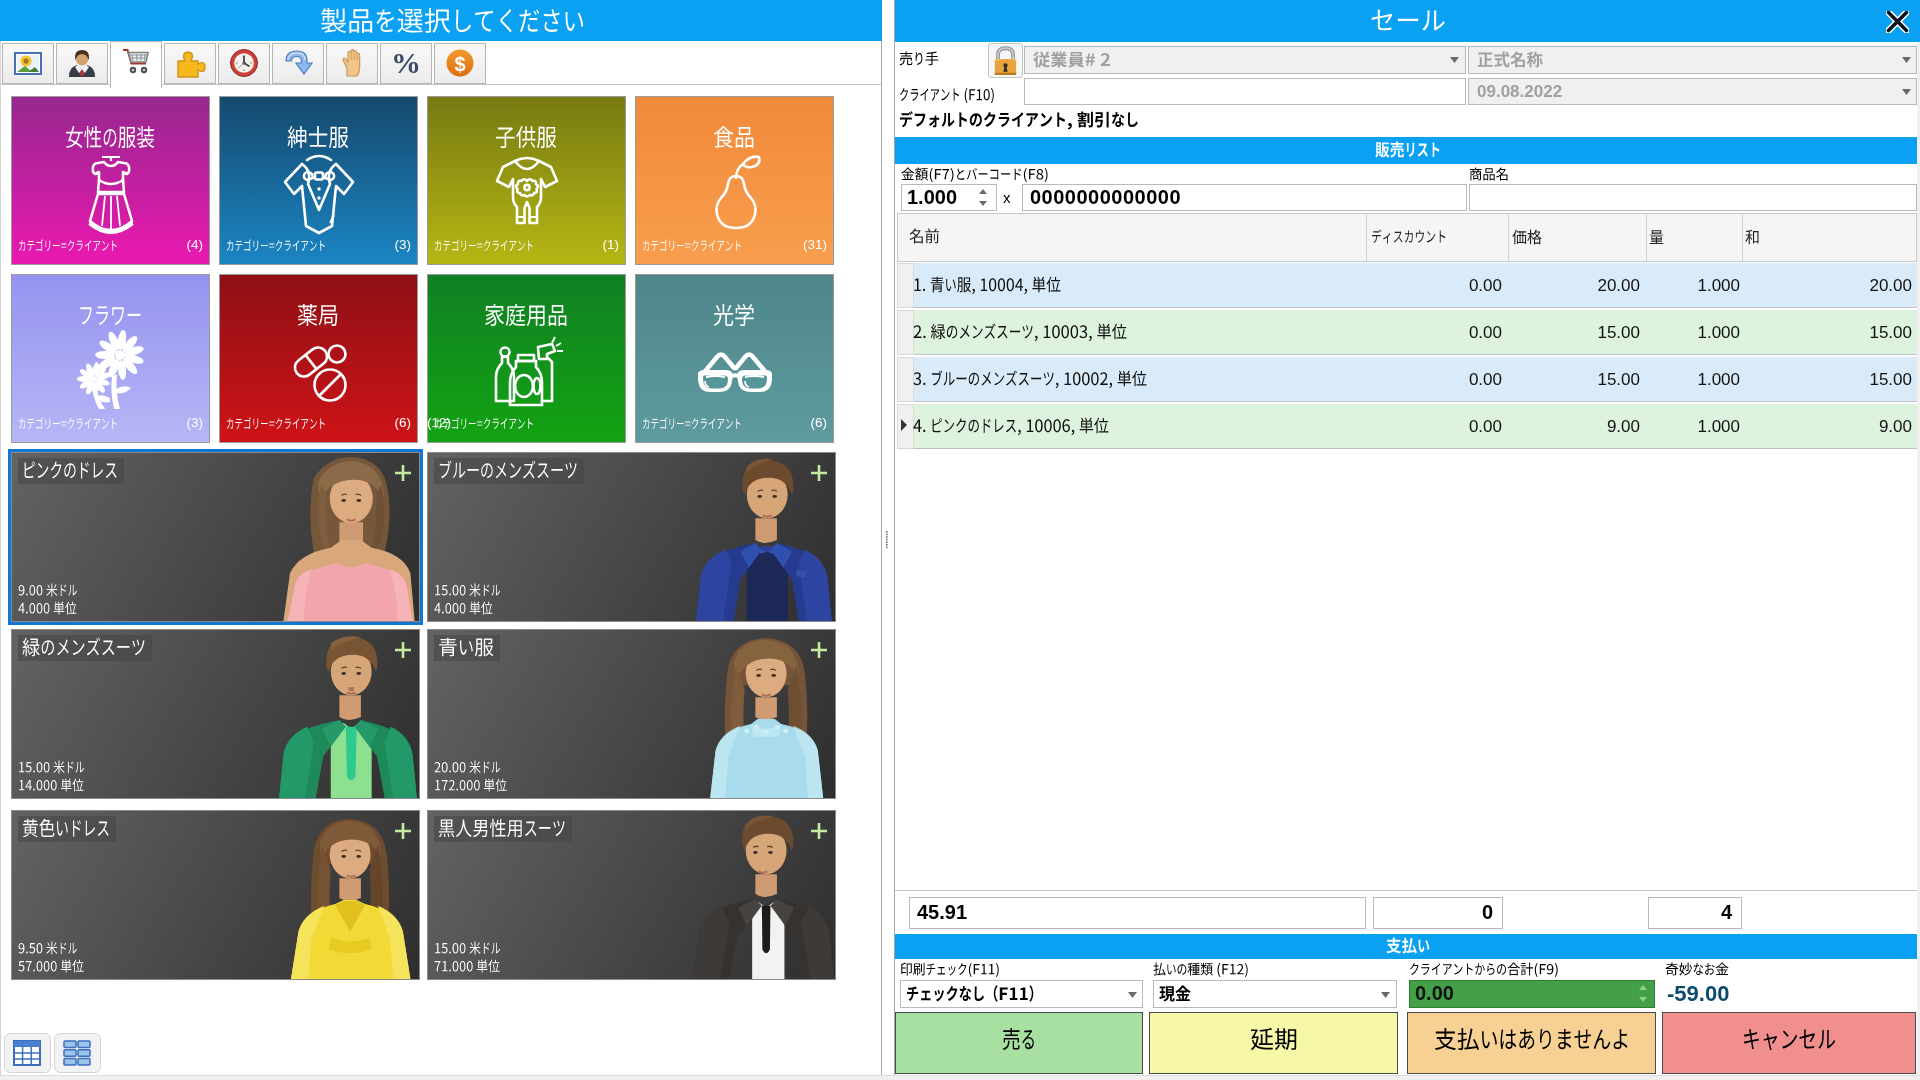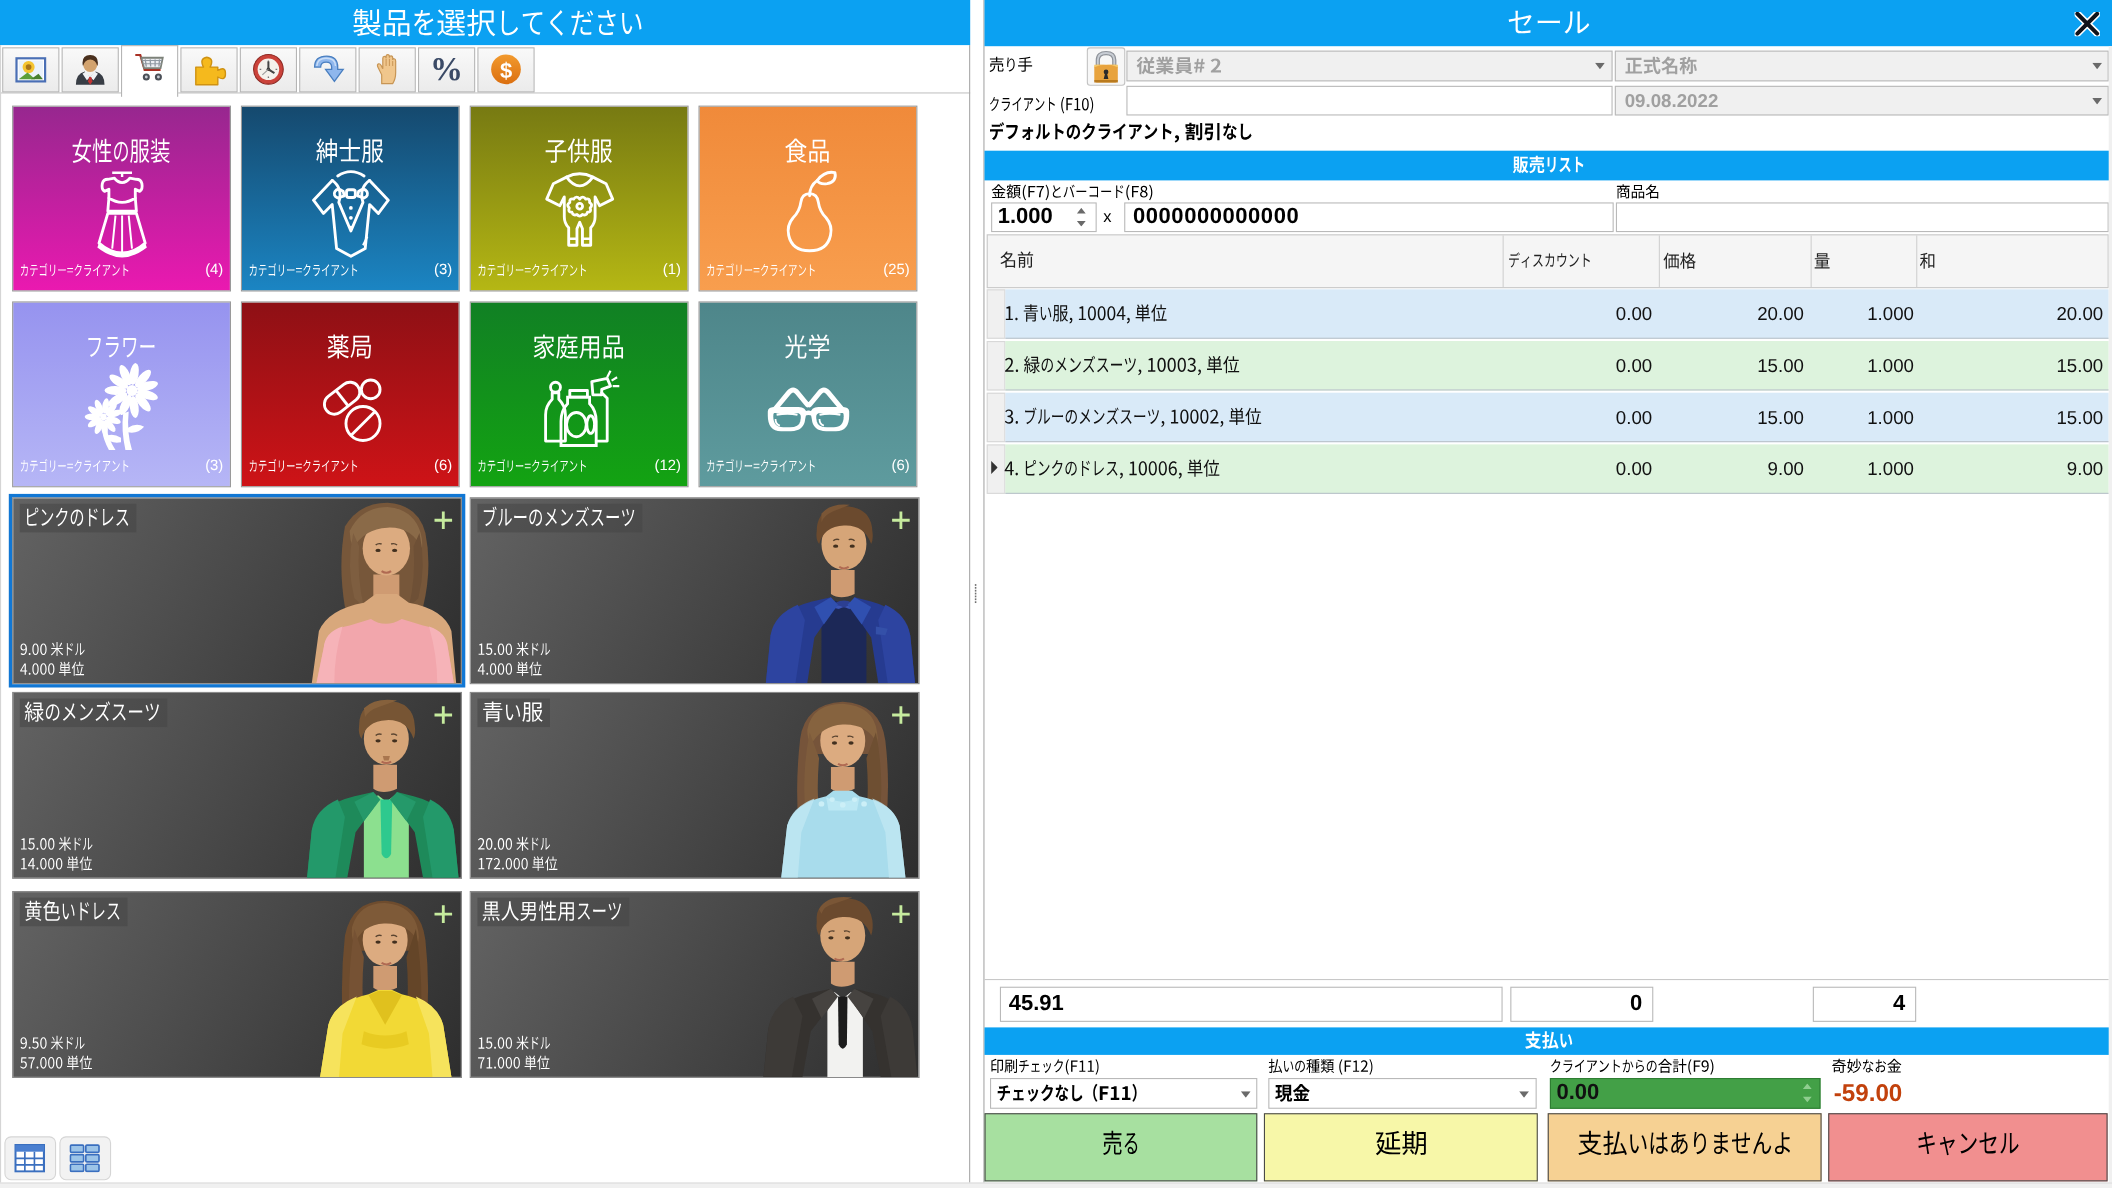--- a/index.html
+++ b/index.html
@@ -128,21 +128,21 @@
     <path d="M17.7 15C17.3 15.3 16.9 15.6 16.5 15.9V8.1C17.5 8.7 18.4 9.3 19.3 9.7C19.6 9.2 20 8.6 20.3 8.1C17.1 6.7 13.4 4 11.1 0.9H9.5C7.8 3.6 4.3 6.6 0.8 8.4C1.1 8.8 1.5 9.4 1.7 9.8C2.6 9.3 3.6 8.8 4.5 8.1V20.9L2.1 21.1L2.4 22.8C4.8 22.6 8.2 22.2 11.5 21.8V20.2L6.1 20.8V16H9.3C11.2 19.9 14.5 22.1 19.1 23C19.3 22.6 19.7 21.8 20 21.5C17.7 21.1 15.7 20.4 14 19.3C15.6 18.4 17.5 17.2 18.9 16ZM9.6 5.2V7.6H5.3C7.4 6 9.3 4.2 10.4 2.5C11.7 4.3 13.7 6.1 15.8 7.6H11.3V5.2ZM15 12.5V14.6H6.1V12.5ZM15 11.1H6.1V9H15ZM12.9 18.4C12.1 17.7 11.5 16.9 10.9 16H16.4C15.3 16.9 14 17.7 12.9 18.4Z M27.3 3.7H35.7V8.3H27.3ZM25.8 2V10H37.3V2ZM22.7 12.6V23H24.3V21.7H28.6V22.8H30.2V12.6ZM24.3 20V14.3H28.6V20ZM32.5 12.6V23H34V21.7H38.8V22.9H40.4V12.6ZM34 20V14.3H38.8V20Z" fill="#fff"></path>
   </svg>
 <svg style="position:absolute;left:690px;top:151px" width="90" height="90" viewBox="0 0 90 90">
     <path d="M46 27 Q46 18 53 13" fill="none" stroke="#fff" stroke-width="2.6" stroke-linecap="round" stroke-linejoin="round"></path>
     <path d="M53 13 Q60 4 69 6 Q71 14 62 16 Q55 17 53 13 Z" fill="none" stroke="#fff" stroke-width="2.6" stroke-linecap="round" stroke-linejoin="round"></path>
     <path d="M46 25 Q53 25 54 33 Q55 41 61 47 Q67 54 65 63 Q62 77 46 77 Q30 77 27 63 Q25 54 31 47 Q37 41 38 33 Q39 25 46 25 Z" fill="none" stroke="#fff" stroke-width="2.6" stroke-linecap="round" stroke-linejoin="round"></path>
   </svg>
 <svg style="position:absolute;overflow:visible;left:642px;top:239px" width="100" height="14" viewBox="0 0 100 14">
     <path d="M7.3 3.9 6.8 3.5C6.7 3.6 6.5 3.6 6.3 3.6H4.2C4.3 3.2 4.3 2.7 4.3 2.3C4.3 2 4.3 1.5 4.3 1.2H3.5C3.6 1.5 3.6 2 3.6 2.3C3.6 2.8 3.6 3.2 3.6 3.6H2.1C1.7 3.6 1.4 3.6 1.1 3.5V4.6C1.4 4.6 1.7 4.6 2.1 4.6H3.5C3.3 7.3 2.7 8.9 1.8 10.1C1.6 10.4 1.2 10.8 0.9 11L1.6 11.8C3 10.3 3.9 8.3 4.2 4.6H6.6C6.6 6 6.4 9.2 6.1 10.2C6 10.5 5.9 10.6 5.6 10.6C5.3 10.6 4.8 10.5 4.4 10.5L4.4 11.5C4.9 11.6 5.4 11.6 5.8 11.6C6.3 11.6 6.6 11.4 6.7 10.8C7.1 9.6 7.2 5.8 7.2 4.5C7.2 4.4 7.3 4.1 7.3 3.9Z M10.4 1.8V2.9C10.6 2.9 10.9 2.9 11.1 2.9C11.6 2.9 14.1 2.9 14.6 2.9C14.8 2.9 15.1 2.9 15.4 2.9V1.8C15.1 1.9 14.8 1.9 14.6 1.9C14.1 1.9 11.6 1.9 11.1 1.9C10.9 1.9 10.6 1.9 10.4 1.8ZM9.3 5.1V6.2C9.6 6.1 9.8 6.1 10.1 6.1H12.6C12.6 7.4 12.5 8.4 12.1 9.4C11.8 10.2 11.2 10.9 10.5 11.3L11.2 12.1C11.9 11.5 12.5 10.6 12.8 9.7C13.2 8.7 13.3 7.5 13.3 6.1H15.7C15.9 6.1 16.1 6.1 16.3 6.2V5.1C16.1 5.1 15.8 5.1 15.7 5.1C15.2 5.1 10.6 5.1 10.1 5.1C9.8 5.1 9.6 5.1 9.3 5.1Z M23.3 0.7 22.8 1C23.1 1.5 23.4 2.2 23.5 2.8L24 2.4C23.8 1.9 23.5 1.2 23.3 0.7ZM24.4 0.3 23.9 0.6C24.2 1.1 24.4 1.8 24.6 2.4L25.1 2.1C24.9 1.6 24.6 0.8 24.4 0.3ZM18.2 10.1V11.3C18.5 11.2 18.9 11.2 19.2 11.2H23.4L23.4 11.9H24.1C24.1 11.7 24.1 11.2 24.1 10.7V4C24.1 3.7 24.1 3.3 24.1 3C23.9 3 23.7 3 23.5 3H19.3C19 3 18.6 3 18.3 2.9V4.1C18.6 4.1 19 4 19.3 4H23.4V10.2H19.2C18.8 10.2 18.5 10.1 18.2 10.1Z M32.2 1.6H31.4C31.4 1.9 31.4 2.3 31.4 2.7C31.4 3.2 31.4 4.3 31.4 4.8C31.4 7.2 31.3 8.3 30.7 9.3C30.2 10.3 29.5 10.8 28.7 11.1L29.2 12C29.9 11.6 30.7 11.1 31.3 10.1C31.9 9 32.2 7.9 32.2 4.8C32.2 4.3 32.2 3.2 32.2 2.7C32.2 2.3 32.2 1.9 32.2 1.6ZM28.2 1.7H27.5C27.5 1.9 27.5 2.4 27.5 2.6C27.5 3 27.5 6.4 27.5 6.9C27.5 7.3 27.5 7.7 27.5 7.9H28.2C28.2 7.7 28.2 7.3 28.2 7C28.2 6.4 28.2 3 28.2 2.6C28.2 2.3 28.2 1.9 28.2 1.7Z M35 5.8V7.1C35.2 7 35.7 7 36.2 7C36.8 7 40.2 7 40.8 7C41.2 7 41.6 7.1 41.7 7.1V5.8C41.6 5.8 41.3 5.9 40.8 5.9C40.2 5.9 36.8 5.9 36.2 5.9C35.7 5.9 35.2 5.8 35 5.8Z M43.1 5.5H48.4V4.6H43.1ZM43.1 8.6H48.4V7.8H43.1Z M53.4 1.3 52.6 0.9C52.6 1.3 52.5 1.8 52.4 2C52 3.1 51.2 5 49.7 6.4L50.3 7C51.2 6.1 51.9 4.9 52.4 3.8H55.3C55.1 5 54.6 6.7 54 7.9C53.2 9.3 52.1 10.5 50.6 11.2L51.2 12C52.8 11.1 53.8 9.9 54.6 8.5C55.3 7.1 55.9 5.3 56.1 4C56.1 3.8 56.2 3.5 56.3 3.3L55.7 2.8C55.6 2.9 55.4 2.9 55.2 2.9H52.8L53 2.4C53.1 2.1 53.3 1.7 53.4 1.3Z M59.3 1.8V2.8C59.6 2.8 59.8 2.8 60.1 2.8C60.6 2.8 63 2.8 63.5 2.8C63.7 2.8 64 2.8 64.2 2.8V1.8C64 1.8 63.7 1.8 63.5 1.8C63 1.8 60.6 1.8 60.1 1.8C59.8 1.8 59.6 1.8 59.3 1.8ZM64.9 5.2 64.4 4.7C64.3 4.8 64.1 4.8 63.9 4.8C63.5 4.8 59.8 4.8 59.4 4.8C59.2 4.8 58.9 4.8 58.6 4.7V5.8C58.9 5.8 59.2 5.8 59.4 5.8C59.9 5.8 63.5 5.8 63.9 5.8C63.8 6.7 63.4 7.8 62.9 8.7C62.2 9.8 61.1 10.7 59.9 11L60.4 12C61.5 11.5 62.6 10.8 63.5 9.3C64.1 8.2 64.5 6.9 64.7 5.6C64.8 5.5 64.8 5.3 64.9 5.2Z M66.6 6.7 67 7.8C68.2 7.2 69.3 6.4 70.2 5.6V10.5C70.2 10.9 70.2 11.6 70.2 11.8H71C71 11.6 71 10.9 71 10.5V5C71.8 4.1 72.6 3.1 73.3 2.1L72.7 1.3C72.1 2.3 71.2 3.5 70.4 4.3C69.4 5.2 68.1 6.1 66.6 6.7Z M82.4 2.7 81.9 2C81.8 2.1 81.5 2.1 81.3 2.1C80.8 2.1 76.9 2.1 76.5 2.1C76.1 2.1 75.8 2.1 75.5 2V3.2C75.8 3.1 76.1 3.1 76.5 3.1C76.9 3.1 80.7 3.1 81.3 3.1C81 3.9 80.2 5.3 79.4 6L80 6.7C81 5.7 81.8 4 82.1 3.1C82.2 3 82.3 2.8 82.4 2.7ZM79 4.4H78.2C78.2 4.7 78.2 5 78.2 5.3C78.2 7.5 78 9.3 76.7 10.6C76.5 10.8 76.2 11 75.9 11.1L76.6 11.9C78.8 10.3 79 7.9 79 4.4Z M84.9 1.9 84.4 2.7C85 3.4 86.1 4.7 86.5 5.4L87.1 4.6C86.6 3.9 85.5 2.5 84.9 1.9ZM84.2 10.6 84.6 11.7C86 11.3 87.1 10.5 88 9.7C89.2 8.4 90.2 6.7 90.8 5L90.4 3.9C89.9 5.5 88.9 7.5 87.6 8.7C86.8 9.5 85.6 10.3 84.2 10.6Z M94.3 10.3C94.3 10.8 94.3 11.4 94.3 11.8H95.1C95.1 11.4 95.1 10.7 95.1 10.3L95.1 6C96 6.5 97.5 7.3 98.4 8.1L98.7 7C97.8 6.3 96.2 5.4 95.1 4.8V2.7C95.1 2.3 95.1 1.8 95.1 1.4H94.3C94.3 1.8 94.3 2.4 94.3 2.7C94.3 3.8 94.3 9.6 94.3 10.3Z" fill="#fff"></path>
   </svg>
-<div style="position:absolute;left:635px;top:237px;width:192px;text-align:right;font:13.5px 'Liberation Sans';color:#fff">(25)</div>
+<div style="position:absolute;left:635px;top:237px;width:192px;text-align:right;font:13.5px 'Liberation Sans';color:#fff">(31)</div>
 <div style="position:absolute;left:11px;top:274px;width:199px;height:169px;background:linear-gradient(#9693ef,#b6b6f6);border:1px solid #9a9a9a;box-sizing:border-box"></div>
 <svg style="position:absolute;overflow:visible;left:78px;top:303px" width="64" height="25" viewBox="0 0 64 25">
     <path d="M13.8 5.2 12.8 4.2C12.5 4.3 12.2 4.3 12 4.3C11.2 4.3 4.8 4.3 3.9 4.3C3.4 4.3 2.8 4.3 2.3 4.2V6.3C2.7 6.3 3.3 6.2 3.9 6.2C4.8 6.2 11.2 6.2 12.1 6.2C11.9 8.5 11.1 11.9 10 14.1C8.7 16.6 6.9 18.7 3.8 19.8L4.8 21.6C7.8 20.3 9.7 18 11.2 15.2C12.4 12.7 13.2 8.9 13.5 6.4C13.6 5.9 13.7 5.5 13.8 5.2Z M19.7 3.2V5.2C20.1 5.2 20.6 5.2 21.1 5.2C22 5.2 26.5 5.2 27.4 5.2C28 5.2 28.5 5.2 28.9 5.2V3.2C28.5 3.3 27.9 3.4 27.4 3.4C26.5 3.4 22 3.4 21.1 3.4C20.6 3.4 20.1 3.3 19.7 3.2ZM30 9.6 29.1 8.7C29 8.9 28.6 8.9 28.3 8.9C27.4 8.9 20.6 8.9 19.8 8.9C19.4 8.9 18.8 8.9 18.3 8.8V10.8C18.8 10.7 19.4 10.7 19.8 10.7C20.8 10.7 27.5 10.7 28.3 10.7C28 12.4 27.4 14.5 26.4 16C25.1 18.2 23.1 19.7 20.8 20.4L21.8 22.1C23.8 21.3 25.8 19.8 27.5 17.1C28.7 15.1 29.4 12.6 29.8 10.3C29.9 10.1 30 9.8 30 9.6Z M46 5.1 45 4.2C44.8 4.3 44.4 4.3 44 4.3C43.1 4.3 36.4 4.3 35.8 4.3C35.1 4.3 34.5 4.3 34.1 4.2C34.2 4.8 34.2 5.3 34.2 5.9C34.2 6.9 34.2 10.2 34.2 11C34.2 11.4 34.2 11.9 34.1 12.5H35.6C35.5 11.9 35.5 11.3 35.5 11C35.5 10.2 35.5 6.9 35.5 6.2C36.7 6.2 43.4 6.2 44.4 6.2C44.2 9 43.7 12.1 42.8 14.2C41.5 17.3 39.2 19.4 36.9 20.3L38 22C40.5 20.7 42.7 18.3 44 15.2C45.2 12.5 45.5 9.1 45.8 6.2C45.8 6 46 5.4 46 5.1Z M49.6 10.7V13.1C50.1 13 51 13 51.9 13C53.1 13 59.4 13 60.6 13C61.4 13 62 13.1 62.4 13.1V10.7C62 10.8 61.4 10.8 60.6 10.8C59.4 10.8 53 10.8 51.9 10.8C51 10.8 50.1 10.8 49.6 10.7Z" fill="#fff"></path>
   </svg>
 <svg style="position:absolute;left:66px;top:329px" width="90" height="90" viewBox="0 0 90 90">
     <ellipse cx="68" cy="30" rx="10" ry="4" transform="rotate(17 68 30)" fill="#fff"></ellipse>
     <ellipse cx="64" cy="37" rx="10" ry="4" transform="rotate(50 64 37)" fill="#fff"></ellipse>
     <ellipse cx="56" cy="41" rx="10" ry="4" transform="rotate(83 56 41)" fill="#fff"></ellipse>
     <ellipse cx="48" cy="39" rx="10" ry="4" transform="rotate(115 48 39)" fill="#fff"></ellipse>
     <ellipse cx="41" cy="34" rx="10" ry="4" transform="rotate(148 41 34)" fill="#fff"></ellipse>
@@ -201,21 +201,21 @@
     <path d="M36 26 L52 26 L52 32 L36 32 Z" fill="none" stroke="#fff" stroke-width="2.6" stroke-linecap="round" stroke-linejoin="round"></path>
     <ellipse cx="42" cy="57" rx="9" ry="11" fill="none" stroke="#fff" stroke-width="2.6" stroke-linecap="round" stroke-linejoin="round"></ellipse>
     <ellipse cx="55" cy="57" rx="3.5" ry="8" fill="none" stroke="#fff" stroke-width="2.6" stroke-linecap="round" stroke-linejoin="round"></ellipse>
     <path d="M56 18 L70 15 L73 22 L65 25 L65 30 L57 30 Z" fill="none" stroke="#fff" stroke-width="2.6" stroke-linecap="round" stroke-linejoin="round"></path>
     <path d="M65 28 L70 33 L70 72 L60 72" fill="none" stroke="#fff" stroke-width="2.6" stroke-linecap="round" stroke-linejoin="round"></path>
     <path d="M70 14 L73 8 M74 17 L79 14 M75 22 L81 22" stroke="#fff" stroke-width="2"></path>
   </svg>
 <svg style="position:absolute;overflow:visible;left:434px;top:417px" width="100" height="14" viewBox="0 0 100 14">
     <path d="M7.3 3.9 6.8 3.5C6.7 3.6 6.5 3.6 6.3 3.6H4.2C4.3 3.2 4.3 2.7 4.3 2.3C4.3 2 4.3 1.5 4.3 1.2H3.5C3.6 1.5 3.6 2 3.6 2.3C3.6 2.8 3.6 3.2 3.6 3.6H2.1C1.7 3.6 1.4 3.6 1.1 3.5V4.6C1.4 4.6 1.7 4.6 2.1 4.6H3.5C3.3 7.3 2.7 8.9 1.8 10.1C1.6 10.4 1.2 10.8 0.9 11L1.6 11.8C3 10.3 3.9 8.3 4.2 4.6H6.6C6.6 6 6.4 9.2 6.1 10.2C6 10.5 5.9 10.6 5.6 10.6C5.3 10.6 4.8 10.5 4.4 10.5L4.4 11.5C4.9 11.6 5.4 11.6 5.8 11.6C6.3 11.6 6.6 11.4 6.7 10.8C7.1 9.6 7.2 5.8 7.2 4.5C7.2 4.4 7.3 4.1 7.3 3.9Z M10.4 1.8V2.9C10.6 2.9 10.9 2.9 11.1 2.9C11.6 2.9 14.1 2.9 14.6 2.9C14.8 2.9 15.1 2.9 15.4 2.9V1.8C15.1 1.9 14.8 1.9 14.6 1.9C14.1 1.9 11.6 1.9 11.1 1.9C10.9 1.9 10.6 1.9 10.4 1.8ZM9.3 5.1V6.2C9.6 6.1 9.8 6.1 10.1 6.1H12.6C12.6 7.4 12.5 8.4 12.1 9.4C11.8 10.2 11.2 10.9 10.5 11.3L11.2 12.1C11.9 11.5 12.5 10.6 12.8 9.7C13.2 8.7 13.3 7.5 13.3 6.1H15.7C15.9 6.1 16.1 6.1 16.3 6.2V5.1C16.1 5.1 15.8 5.1 15.7 5.1C15.2 5.1 10.6 5.1 10.1 5.1C9.8 5.1 9.6 5.1 9.3 5.1Z M23.3 0.7 22.8 1C23.1 1.5 23.4 2.2 23.5 2.8L24 2.4C23.8 1.9 23.5 1.2 23.3 0.7ZM24.4 0.3 23.9 0.6C24.2 1.1 24.4 1.8 24.6 2.4L25.1 2.1C24.9 1.6 24.6 0.8 24.4 0.3ZM18.2 10.1V11.3C18.5 11.2 18.9 11.2 19.2 11.2H23.4L23.4 11.9H24.1C24.1 11.7 24.1 11.2 24.1 10.7V4C24.1 3.7 24.1 3.3 24.1 3C23.9 3 23.7 3 23.5 3H19.3C19 3 18.6 3 18.3 2.9V4.1C18.6 4.1 19 4 19.3 4H23.4V10.2H19.2C18.8 10.2 18.5 10.1 18.2 10.1Z M32.2 1.6H31.4C31.4 1.9 31.4 2.3 31.4 2.7C31.4 3.2 31.4 4.3 31.4 4.8C31.4 7.2 31.3 8.3 30.7 9.3C30.2 10.3 29.5 10.8 28.7 11.1L29.2 12C29.9 11.6 30.7 11.1 31.3 10.1C31.9 9 32.2 7.9 32.2 4.8C32.2 4.3 32.2 3.2 32.2 2.7C32.2 2.3 32.2 1.9 32.2 1.6ZM28.2 1.7H27.5C27.5 1.9 27.5 2.4 27.5 2.6C27.5 3 27.5 6.4 27.5 6.9C27.5 7.3 27.5 7.7 27.5 7.9H28.2C28.2 7.7 28.2 7.3 28.2 7C28.2 6.4 28.2 3 28.2 2.6C28.2 2.3 28.2 1.9 28.2 1.7Z M35 5.8V7.1C35.2 7 35.7 7 36.2 7C36.8 7 40.2 7 40.8 7C41.2 7 41.6 7.1 41.7 7.1V5.8C41.6 5.8 41.3 5.9 40.8 5.9C40.2 5.9 36.8 5.9 36.2 5.9C35.7 5.9 35.2 5.8 35 5.8Z M43.1 5.5H48.4V4.6H43.1ZM43.1 8.6H48.4V7.8H43.1Z M53.4 1.3 52.6 0.9C52.6 1.3 52.5 1.8 52.4 2C52 3.1 51.2 5 49.7 6.4L50.3 7C51.2 6.1 51.9 4.9 52.4 3.8H55.3C55.1 5 54.6 6.7 54 7.9C53.2 9.3 52.1 10.5 50.6 11.2L51.2 12C52.8 11.1 53.8 9.9 54.6 8.5C55.3 7.1 55.9 5.3 56.1 4C56.1 3.8 56.2 3.5 56.3 3.3L55.7 2.8C55.6 2.9 55.4 2.9 55.2 2.9H52.8L53 2.4C53.1 2.1 53.3 1.7 53.4 1.3Z M59.3 1.8V2.8C59.6 2.8 59.8 2.8 60.1 2.8C60.6 2.8 63 2.8 63.5 2.8C63.7 2.8 64 2.8 64.2 2.8V1.8C64 1.8 63.7 1.8 63.5 1.8C63 1.8 60.6 1.8 60.1 1.8C59.8 1.8 59.6 1.8 59.3 1.8ZM64.9 5.2 64.4 4.7C64.3 4.8 64.1 4.8 63.9 4.8C63.5 4.8 59.8 4.8 59.4 4.8C59.2 4.8 58.9 4.8 58.6 4.7V5.8C58.9 5.8 59.2 5.8 59.4 5.8C59.9 5.8 63.5 5.8 63.9 5.8C63.8 6.7 63.4 7.8 62.9 8.7C62.2 9.8 61.1 10.7 59.9 11L60.4 12C61.5 11.5 62.6 10.8 63.5 9.3C64.1 8.2 64.5 6.9 64.7 5.6C64.8 5.5 64.8 5.3 64.9 5.2Z M66.6 6.7 67 7.8C68.2 7.2 69.3 6.4 70.2 5.6V10.5C70.2 10.9 70.2 11.6 70.2 11.8H71C71 11.6 71 10.9 71 10.5V5C71.8 4.1 72.6 3.1 73.3 2.1L72.7 1.3C72.1 2.3 71.2 3.5 70.4 4.3C69.4 5.2 68.1 6.1 66.6 6.7Z M82.4 2.7 81.9 2C81.8 2.1 81.5 2.1 81.3 2.1C80.8 2.1 76.9 2.1 76.5 2.1C76.1 2.1 75.8 2.1 75.5 2V3.2C75.8 3.1 76.1 3.1 76.5 3.1C76.9 3.1 80.7 3.1 81.3 3.1C81 3.9 80.2 5.3 79.4 6L80 6.7C81 5.7 81.8 4 82.1 3.1C82.2 3 82.3 2.8 82.4 2.7ZM79 4.4H78.2C78.2 4.7 78.2 5 78.2 5.3C78.2 7.5 78 9.3 76.7 10.6C76.5 10.8 76.2 11 75.9 11.1L76.6 11.9C78.8 10.3 79 7.9 79 4.4Z M84.9 1.9 84.4 2.7C85 3.4 86.1 4.7 86.5 5.4L87.1 4.6C86.6 3.9 85.5 2.5 84.9 1.9ZM84.2 10.6 84.6 11.7C86 11.3 87.1 10.5 88 9.7C89.2 8.4 90.2 6.7 90.8 5L90.4 3.9C89.9 5.5 88.9 7.5 87.6 8.7C86.8 9.5 85.6 10.3 84.2 10.6Z M94.3 10.3C94.3 10.8 94.3 11.4 94.3 11.8H95.1C95.1 11.4 95.1 10.7 95.1 10.3L95.1 6C96 6.5 97.5 7.3 98.4 8.1L98.7 7C97.8 6.3 96.2 5.4 95.1 4.8V2.7C95.1 2.3 95.1 1.8 95.1 1.4H94.3C94.3 1.8 94.3 2.4 94.3 2.7C94.3 3.8 94.3 9.6 94.3 10.3Z" fill="#fff"></path>
   </svg>
-<div style="position:absolute;left:427px;top:415px;width:192px;text-align:right;font:13.5px 'Liberation Sans';color:#fff">(12)</div>
+<div style="position:absolute;left:427px;top:415px;width:192px;text-align:left;font:13.5px 'Liberation Sans';color:#fff">(12)</div>
 <div style="position:absolute;left:635px;top:274px;width:199px;height:169px;background:linear-gradient(#4e868a,#5e9b9e);border:1px solid #9a9a9a;box-sizing:border-box"></div>
 <svg style="position:absolute;overflow:visible;left:713px;top:303px" width="42" height="25" viewBox="0 0 42 25">
     <path d="M2.9 2.7C4 4.6 5 7.2 5.4 8.7L6.9 8.1C6.5 6.4 5.4 4 4.3 2.1ZM16.7 1.9C16.1 3.8 15 6.4 14 8.1L15.4 8.7C16.3 7.1 17.5 4.6 18.3 2.5ZM9.6 1V10.1H1.2V11.8H6.8C6.4 16.4 5.6 19.8 0.7 21.5C1.1 21.9 1.5 22.6 1.7 23C7 21 8 17.1 8.4 11.8H12.3V20.4C12.3 22.4 12.8 23 14.7 23C15.1 23 17.3 23 17.8 23C19.6 23 20 22 20.2 18C19.7 17.9 19 17.6 18.7 17.3C18.6 20.7 18.5 21.3 17.6 21.3C17.1 21.3 15.3 21.3 14.9 21.3C14.1 21.3 13.9 21.1 13.9 20.4V11.8H19.9V10.1H11.2V1Z M30.7 12.8V14.5H22.3V16.2H30.7V20.9C30.7 21.2 30.6 21.3 30.2 21.3C29.8 21.4 28.3 21.4 26.7 21.3C27 21.8 27.3 22.6 27.4 23.1C29.3 23.1 30.5 23 31.3 22.8C32.1 22.5 32.3 22 32.3 20.9V16.2H40.8V14.5H32.3V13.9C34.2 12.9 36.1 11.4 37.5 9.8L36.4 9L36.1 9.1H25.8V10.7H34.5C33.6 11.4 32.6 12.2 31.5 12.8ZM29.5 1.4C30.2 2.5 30.8 3.9 31.1 4.9H26.8L27.5 4.6C27.1 3.6 26.3 2.3 25.5 1.2L24.1 1.9C24.8 2.9 25.5 4 25.9 4.9H22.7V10.3H24.2V6.6H38.9V10.3H40.5V4.9H37.2C37.9 4 38.7 2.8 39.4 1.8L37.7 1.1C37.2 2.3 36.2 3.8 35.4 4.9H31.8L32.6 4.6C32.3 3.5 31.6 2 30.9 0.8Z" fill="#fff"></path>
   </svg>
 <svg style="position:absolute;left:690px;top:329px" width="90" height="90" viewBox="0 0 90 90">
     <path d="M12 46 L27 28 Q31 23 35 28 L44 39 M78 46 L63 28 Q59 23 55 28 L46 39" fill="none" stroke="#fff" stroke-width="4.5" stroke-linecap="round"></path>
     <path d="M8 45 Q8 41 15 41 L36 41 Q43 41 43 47 L42 52 Q41 63 29 63 L20 63 Q8 63 8 49 Z" fill="#fff"></path>
     <path d="M82 45 Q82 41 75 41 L54 41 Q47 41 47 47 L48 52 Q49 63 61 63 L70 63 Q82 63 82 49 Z" fill="#fff"></path>
     <path d="M42 45 Q45 43.5 48 45 L48 49 Q45 47.5 42 49 Z" fill="#fff"></path>
     <path d="M14 46.5 L34 46.5 Q38.5 46.5 38 51 L37.5 54 Q36.5 59.5 28 59.5 L22 59.5 Q13 59.5 13 49.5 Q13 46.5 14 46.5 Z" fill="#56969a"></path>
@@ -613,21 +613,21 @@
     <path d="M8.7 5.4H12.9V6.5H8.7ZM8.7 8H12.9V9.1H8.7ZM8.7 2.8H12.9V3.9H8.7ZM0.3 12.2 0.8 14.1C2.4 13.6 4.6 12.9 6.6 12.3L6.4 10.5L4.4 11V8.1H6.1V6.3H4.4V3.3H6.3V1.4H0.7V3.3H2.6V6.3H0.8V8.1H2.6V11.6C1.7 11.8 0.9 12 0.3 12.2ZM6.9 1.2V10.8H8.1C7.9 12.8 7.4 14.1 4.5 14.9C4.8 15.3 5.3 16.1 5.5 16.6C8.9 15.5 9.7 13.5 10 10.8H11V14.1C11 15.8 11.3 16.4 12.8 16.4C13 16.4 13.7 16.4 14 16.4C15.2 16.4 15.6 15.8 15.7 13.4C15.3 13.3 14.5 13 14.1 12.7C14.1 14.4 14 14.7 13.8 14.7C13.6 14.7 13.2 14.7 13.1 14.7C12.8 14.7 12.8 14.6 12.8 14.1V10.8H14.8V1.2Z M19 11.5C19.6 12.3 20.1 13.5 20.4 14.2H17.2V16H30.8V14.2H27.2C27.7 13.5 28.4 12.5 29 11.5L27.2 10.8H29.9V9.1H24.9V7.4H28V6.5C28.8 7.1 29.6 7.7 30.4 8.1C30.8 7.5 31.2 6.8 31.7 6.3C29.2 5.2 26.6 3 24.8 0.5H22.8C21.7 2.5 19.1 5.1 16.4 6.5C16.8 6.9 17.3 7.7 17.6 8.2C18.4 7.7 19.2 7.1 19.9 6.6V7.4H22.9V9.1H18V10.8H20.5ZM23.9 2.5C24.7 3.5 25.7 4.6 26.9 5.6H21.1C22.3 4.6 23.2 3.5 23.9 2.5ZM22.9 10.8V14.2H20.8L22 13.6C21.8 12.9 21.2 11.7 20.6 10.8ZM24.9 10.8H27.2C26.8 11.8 26.1 13 25.6 13.8L26.7 14.2H24.9Z" fill="#000"></path>
   </svg>
 <svg width="9" height="6" viewBox="0 0 9 6" style="position:absolute;left:1381px;top:992px">
     <path d="M0 0 L9 0 L4.5 6 Z" fill="#6a6a6a"></path>
   </svg>
 <div style="position:absolute;left:1409px;top:980px;width:246px;height:28px;background:#43a047;border:1px solid #2e7d32;box-sizing:border-box"></div>
 <div style="position:absolute;left:1415px;top:982px;font:bold 20px 'Liberation Sans';color:#111">0.00</div>
 <svg style="position:absolute;left:1638px;top:985px" width="10" height="17" viewBox="0 0 10 17">
     <path d="M5 0 L9 5 L1 5 Z M5 17 L9 12 L1 12 Z" fill="#8fce8f"></path>
   </svg>
-<div style="position:absolute;left:1667px;top:981px;font:bold 22px 'Liberation Sans';color:#c2410c">-59.00</div>
+<div style="position:absolute;left:1667px;top:981px;font:bold 22px 'Liberation Sans';color:#0c4a6e">-59.00</div>
 <div style="position:absolute;left:895px;top:1012px;width:248px;height:62px;background:#a7e0a0;border:1px solid #4a4a4a;box-sizing:border-box"></div>
 <svg style="position:absolute;overflow:visible;left:1002px;top:1027px" width="34" height="25" viewBox="0 0 34 25">
     <path d="M1.7 10.9V15.6H3V12.6H15.6V15.6H17V10.9ZM10.7 13.8V20.2C10.7 22.1 11.2 22.6 12.9 22.6C13.2 22.6 15.2 22.6 15.6 22.6C17.1 22.6 17.5 21.8 17.6 18.5C17.2 18.4 16.7 18.1 16.3 17.8C16.3 20.5 16.1 21 15.5 21C15 21 13.3 21 13 21C12.2 21 12.1 20.8 12.1 20.2V13.8ZM6.1 13.8C5.9 18 5.1 20.3 0.8 21.5C1.1 21.9 1.5 22.6 1.6 23.1C6.3 21.6 7.3 18.7 7.6 13.8ZM8.5 1V3.3H1.2V5H8.5V7.4H2.9V9H15.8V7.4H10V5H17.5V3.3H10V1Z M27.6 20.3C27.2 20.4 26.8 20.5 26.3 20.5C25.1 20.5 24.3 19.8 24.3 18.6C24.3 17.8 24.8 17.1 25.5 17.1C26.7 17.1 27.4 18.4 27.6 20.3ZM22.3 3.4 22.3 5.4C22.7 5.4 23 5.3 23.4 5.3C24.2 5.2 27.2 5 28.1 4.9C27.3 6 25.4 8.5 24.5 9.6C23.6 10.8 21.6 13.4 20.4 15L21.2 16.4C23.2 13.3 24.6 11.6 27.1 11.6C29.1 11.6 30.6 13.4 30.6 15.8C30.6 17.7 29.9 19.1 28.6 19.9C28.5 17.6 27.4 15.6 25.5 15.6C24.1 15.6 23.1 17.1 23.1 18.7C23.1 20.7 24.4 22.2 26.5 22.2C29.8 22.2 31.8 19.7 31.8 15.8C31.8 12.6 30 10.2 27.4 10.2C26.7 10.2 26 10.3 25.3 10.7C26.5 9.1 28.6 6.3 29.3 5.4C29.6 5 29.9 4.7 30.2 4.4L29.5 3C29.3 3.1 29.1 3.2 28.7 3.2C27.8 3.3 24.2 3.5 23.4 3.5C23.1 3.5 22.7 3.5 22.3 3.4Z" fill="#000"></path>
   </svg>
 <div style="position:absolute;left:1149px;top:1012px;width:249px;height:62px;background:#f7f7a8;border:1px solid #4a4a4a;box-sizing:border-box"></div>
 <svg style="position:absolute;overflow:visible;left:1250px;top:1027px" width="48" height="25" viewBox="0 0 48 25">
     <path d="M20.9 1.1C18.3 2 13.5 2.7 9.5 3.1C9.6 3.5 9.9 4.1 10 4.6C11.7 4.4 13.6 4.2 15.5 3.9V16.2H12.5V7.2H10.8V16.2H8.8V17.9H22.9V16.2H17.3V10.2H22.5V8.6H17.3V3.6C19.1 3.3 20.9 2.9 22.2 2.5ZM3.4 12.8 1.9 13.4C2.6 15.4 3.4 17 4.4 18.3C3.4 19.8 2.2 21 0.8 21.9C1.2 22.2 1.9 22.8 2.2 23.2C3.5 22.3 4.7 21.1 5.6 19.6C8.2 21.9 11.7 22.4 16.1 22.4H22.5C22.6 21.9 22.9 21.1 23.2 20.7C22 20.7 17.1 20.7 16.1 20.7C12.2 20.7 8.9 20.2 6.5 18.1C7.5 15.9 8.3 13.1 8.7 9.6L7.7 9.3L7.3 9.4H4.5C5.7 7.1 7 4.6 7.9 2.8L6.6 2.4L6.4 2.5H1V4.1H5.4C4.3 6.2 2.7 9.2 1.3 11.5L3 12L3.6 11H6.8C6.5 13.2 6 15.1 5.2 16.7C4.5 15.7 3.8 14.4 3.4 12.8Z M28.3 17.7C27.6 19.3 26.3 20.9 24.9 22C25.4 22.2 26.1 22.8 26.4 23C27.7 21.8 29.1 20 30 18.2ZM31.7 18.4C32.6 19.6 33.7 21.1 34.2 22.1L35.7 21.3C35.2 20.3 34.1 18.8 33.1 17.7ZM44.5 3.8V7.7H39.6V3.8ZM37.9 2.2V10.9C37.9 14.3 37.7 18.9 35.7 22.1C36.1 22.3 36.9 22.8 37.2 23.1C38.6 20.9 39.2 17.8 39.5 14.9H44.5V20.7C44.5 21.1 44.4 21.2 44 21.2C43.7 21.2 42.5 21.2 41.2 21.2C41.4 21.7 41.7 22.5 41.8 22.9C43.5 22.9 44.7 22.9 45.3 22.6C46 22.3 46.2 21.8 46.2 20.7V2.2ZM44.5 9.3V13.2H39.6C39.6 12.4 39.6 11.6 39.6 10.9V9.3ZM33.3 1.2V4.2H28.9V1.2H27.3V4.2H25.2V5.8H27.3V15.6H24.9V17.2H36.7V15.6H35V5.8H36.7V4.2H35V1.2ZM28.9 5.8H33.3V7.9H28.9ZM28.9 9.3H33.3V11.7H28.9ZM28.9 13.2H33.3V15.6H28.9Z" fill="#000"></path>
   </svg>
 <div style="position:absolute;left:1407px;top:1012px;width:249px;height:62px;background:#f6d193;border:1px solid #4a4a4a;box-sizing:border-box"></div>
 <svg style="position:absolute;overflow:visible;left:1434px;top:1027px" width="196" height="25" viewBox="0 0 196 25">

